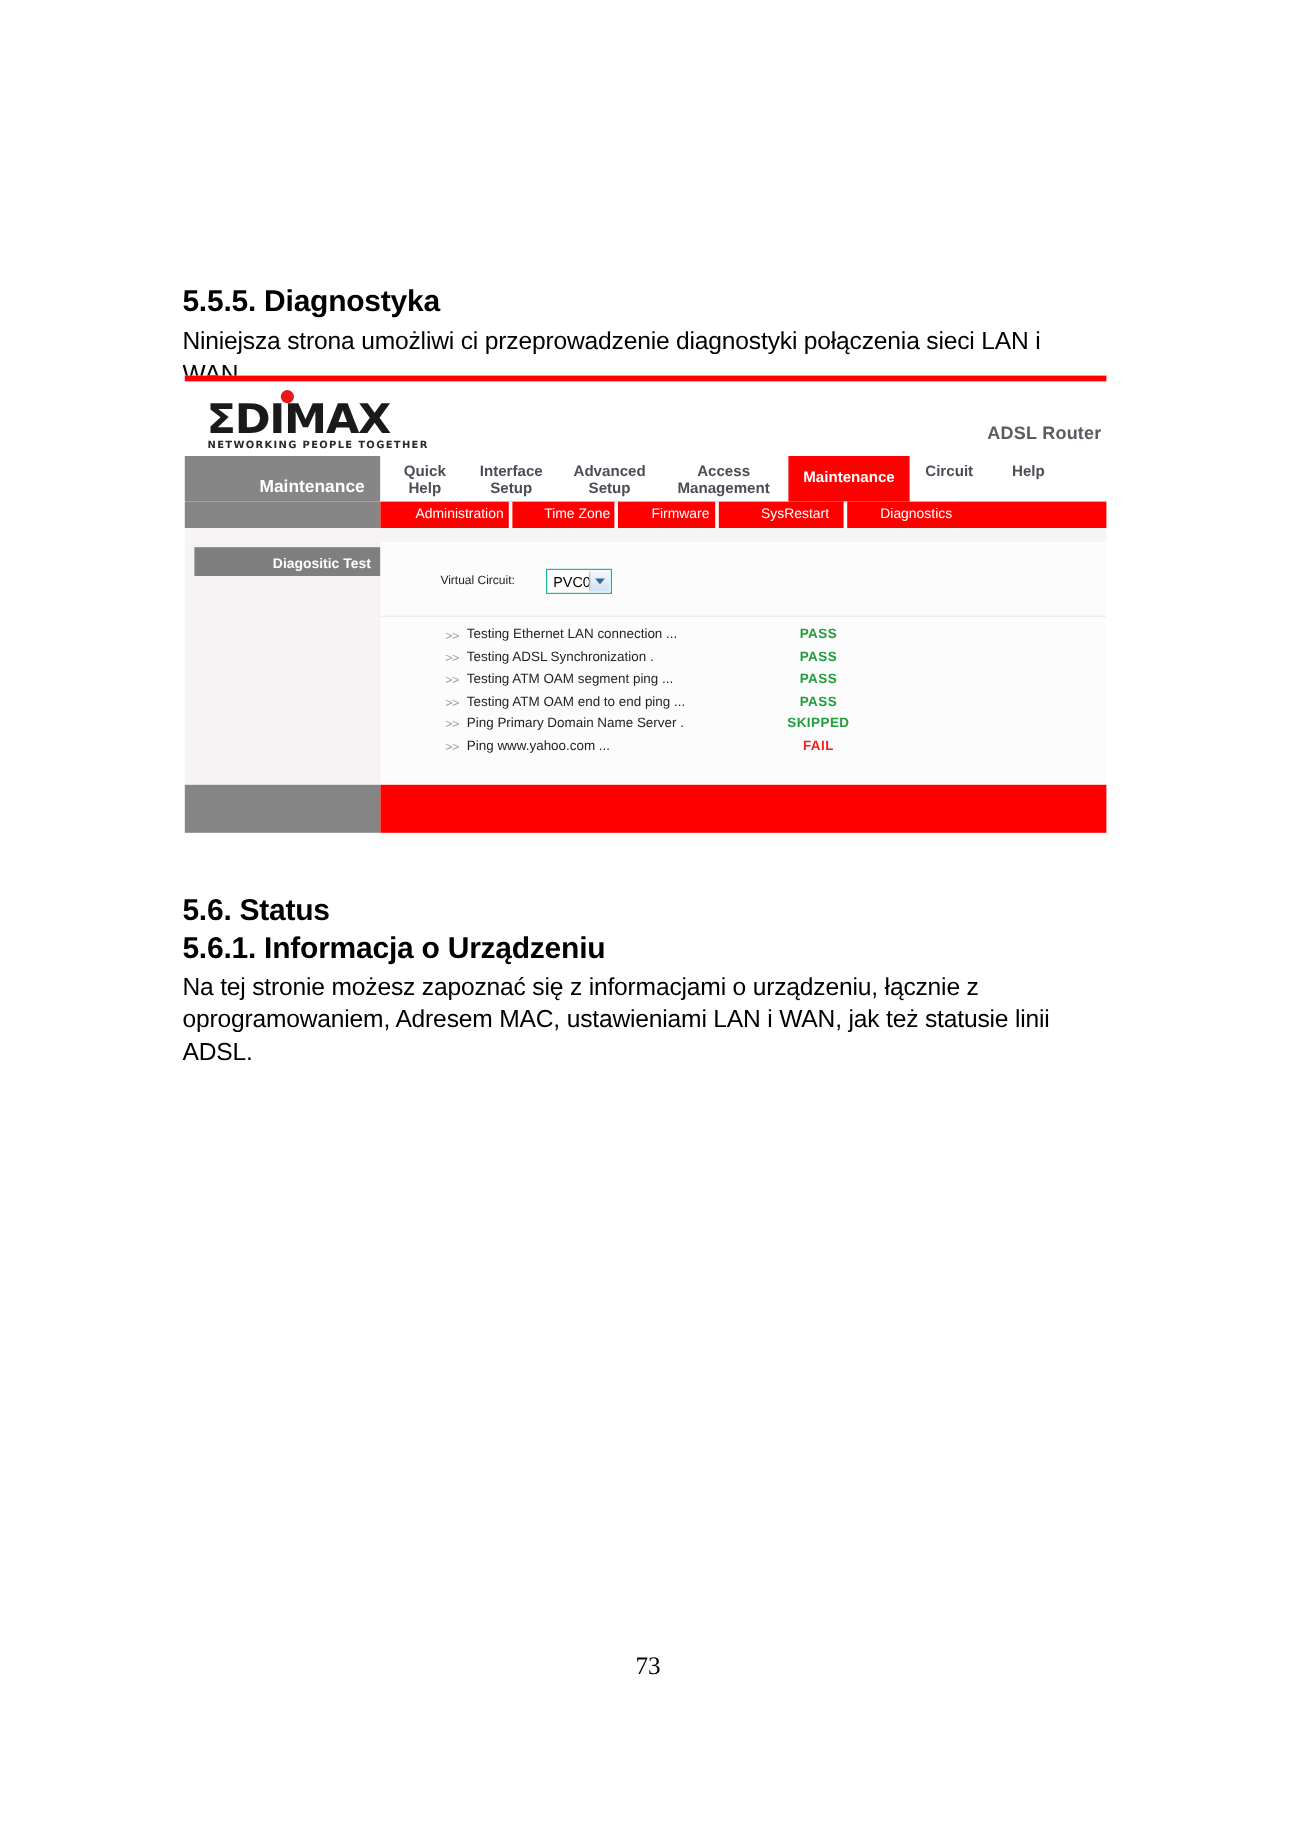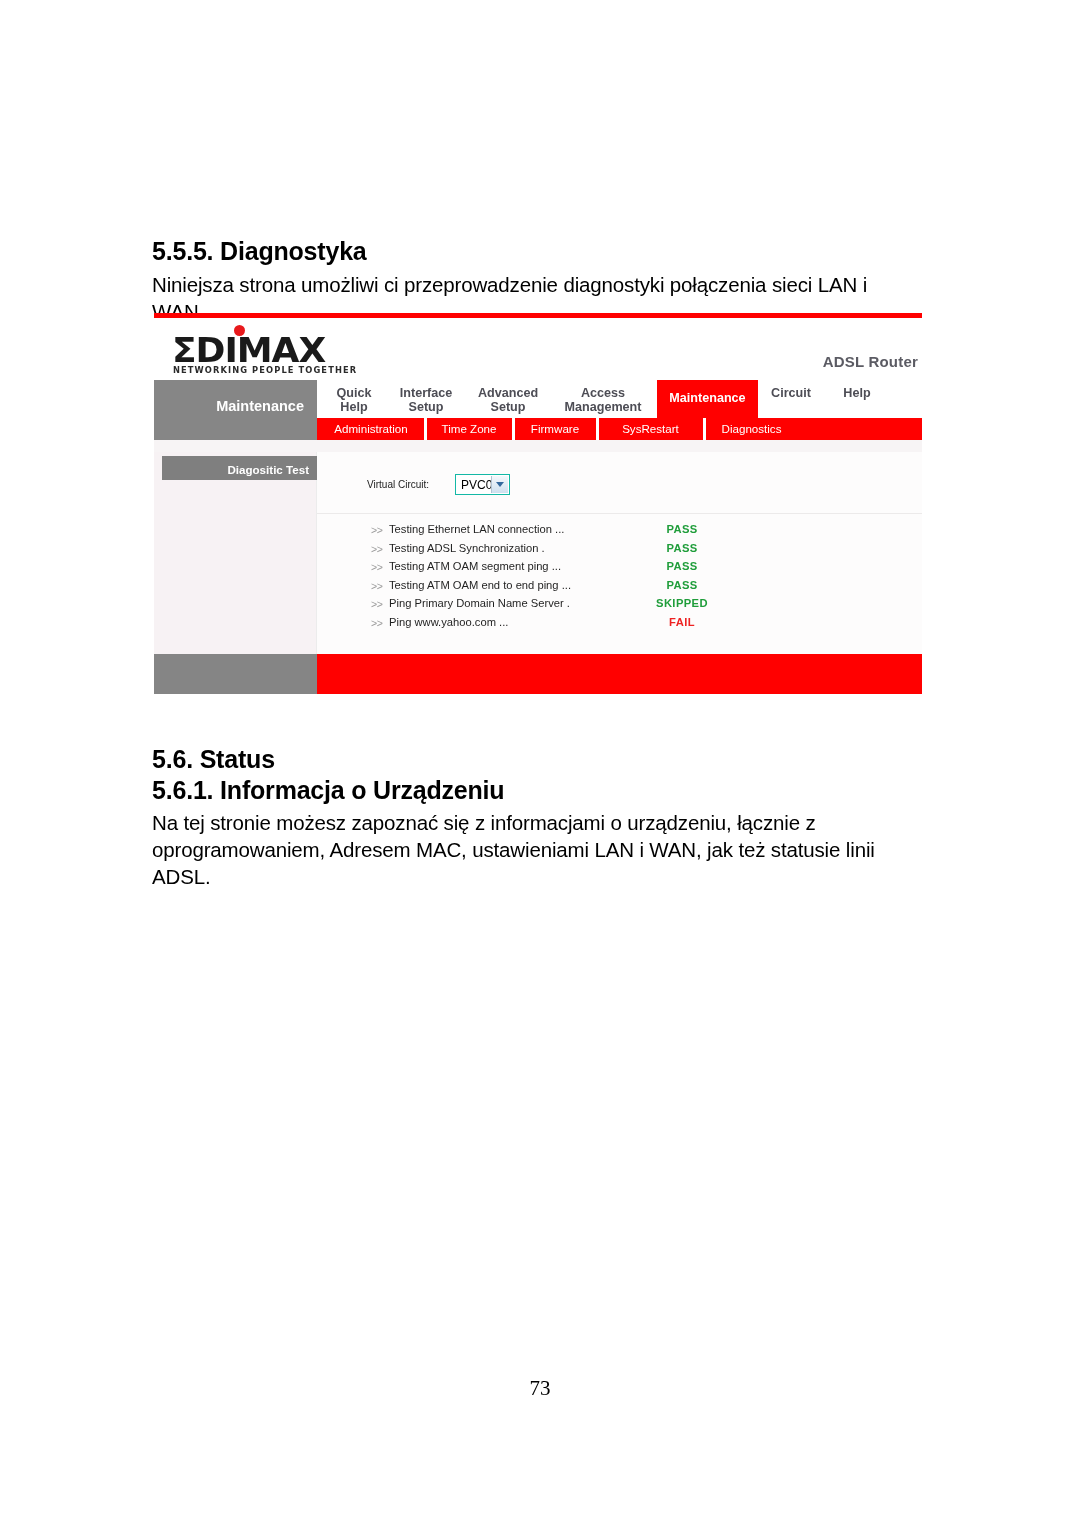--- a/index.html
+++ b/index.html
@@ -197,20 +197,21 @@
   }
   .subnav-item {
     position: absolute;
     top: 0;
     height: 22px;
     color: #ffffff;
     font-size: 11.6px;
     line-height: 22px;
     text-align: center;
     white-space: nowrap;
+    padding-left: 12px;
   }
   .subnav-sep {
     position: absolute;
     top: 0;
     width: 3px;
     height: 22px;
     background: #ffffff;
   }
   .subnav-leftpad {
     position: absolute;

